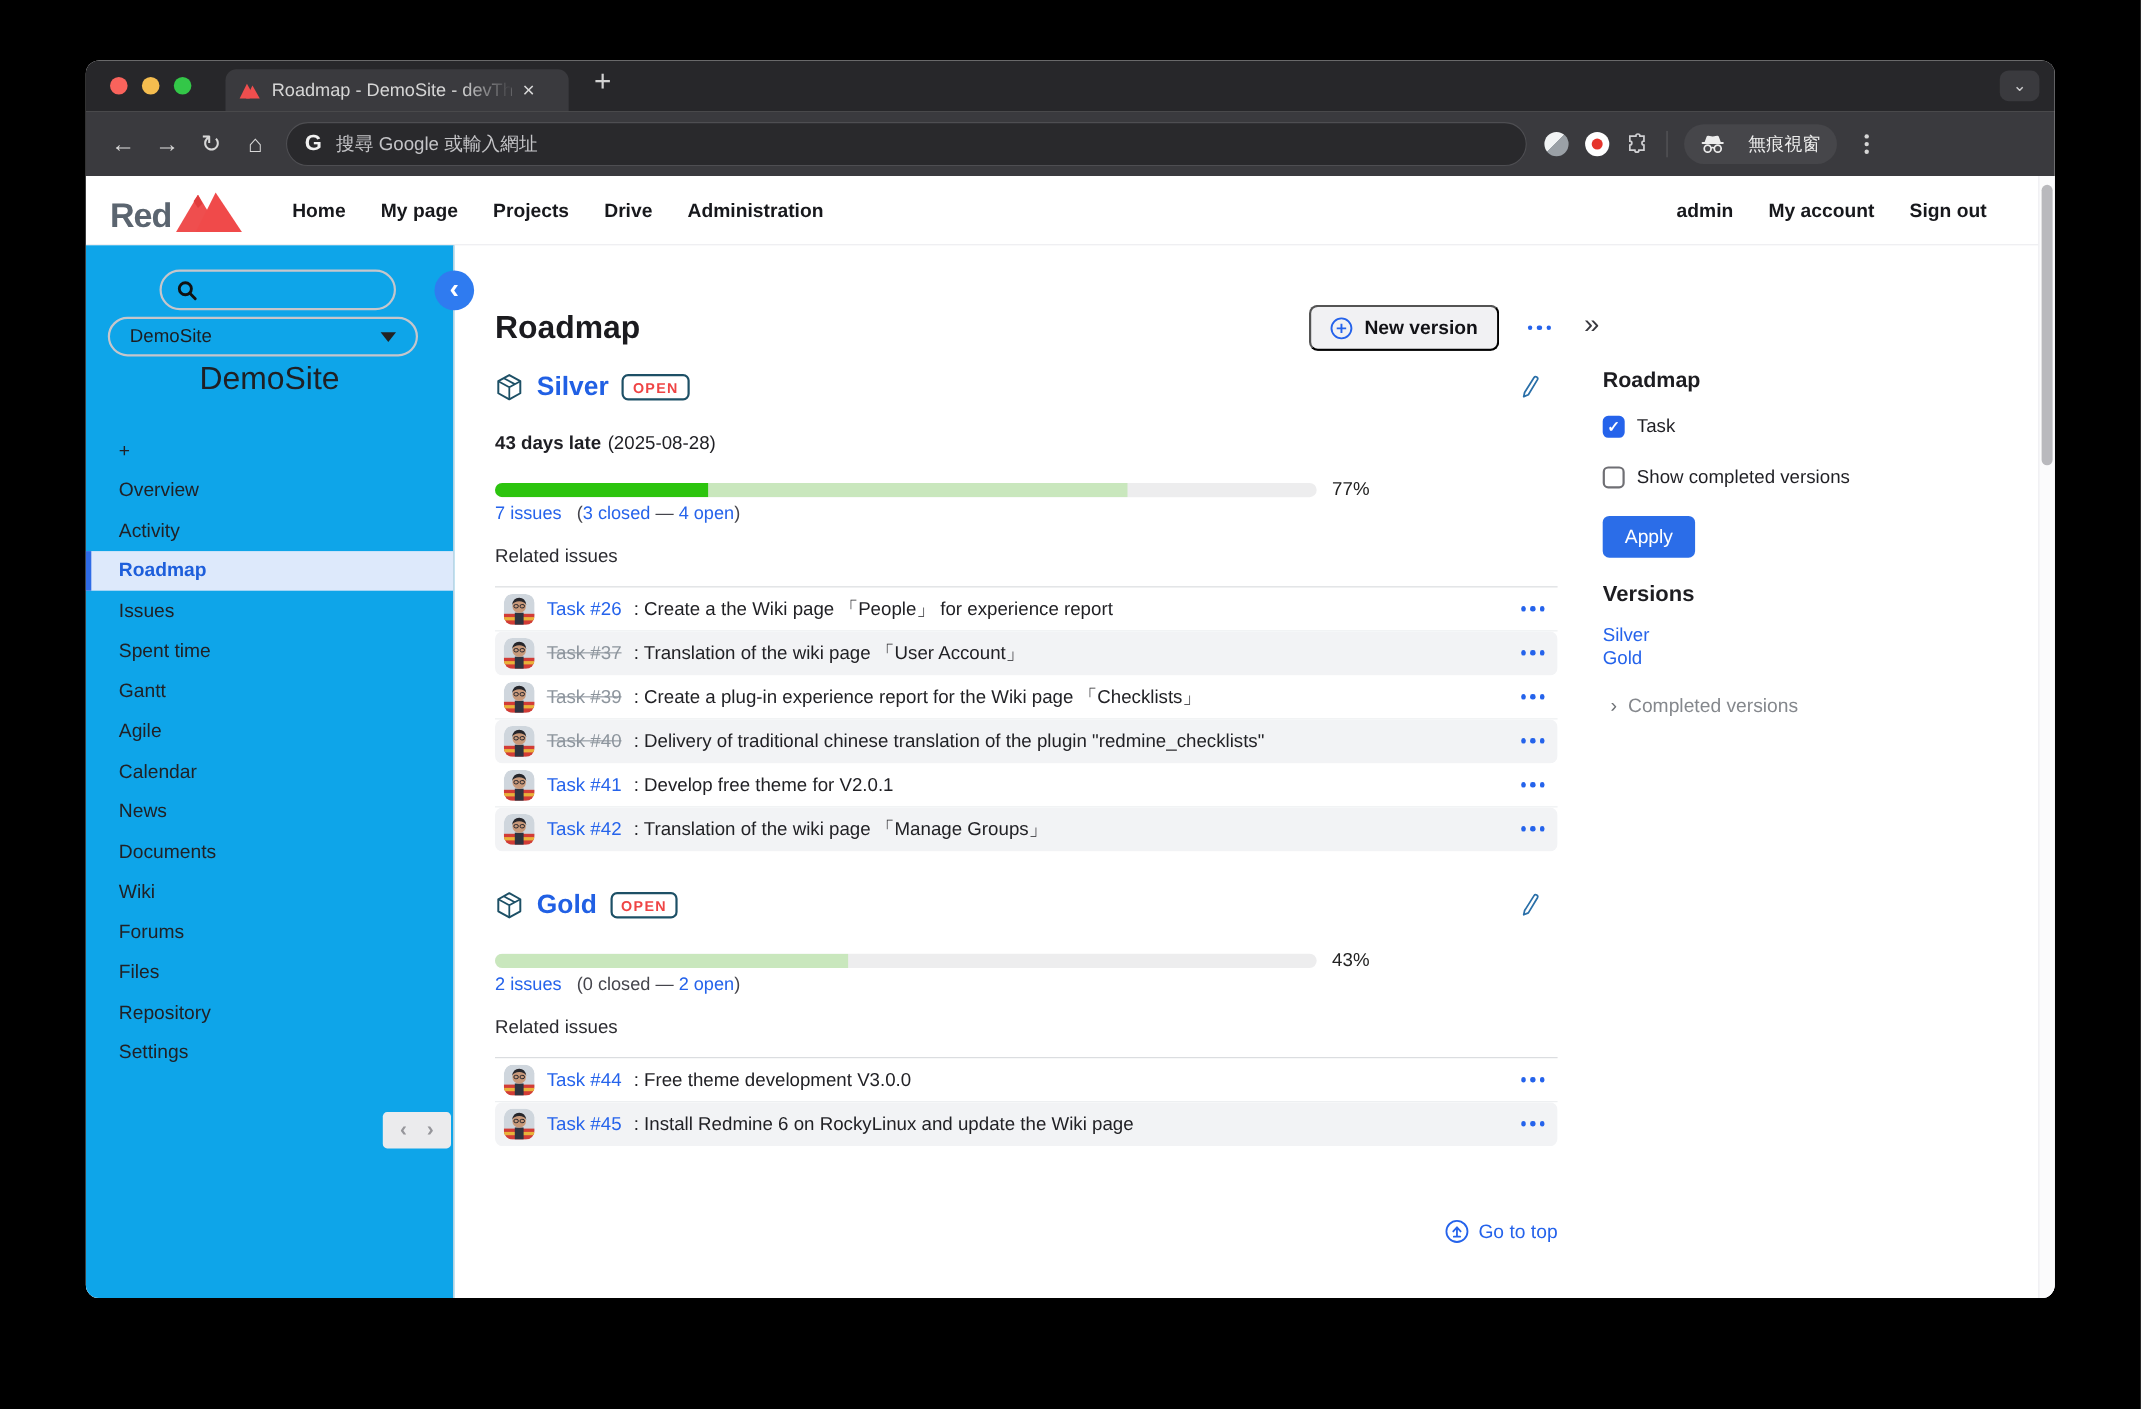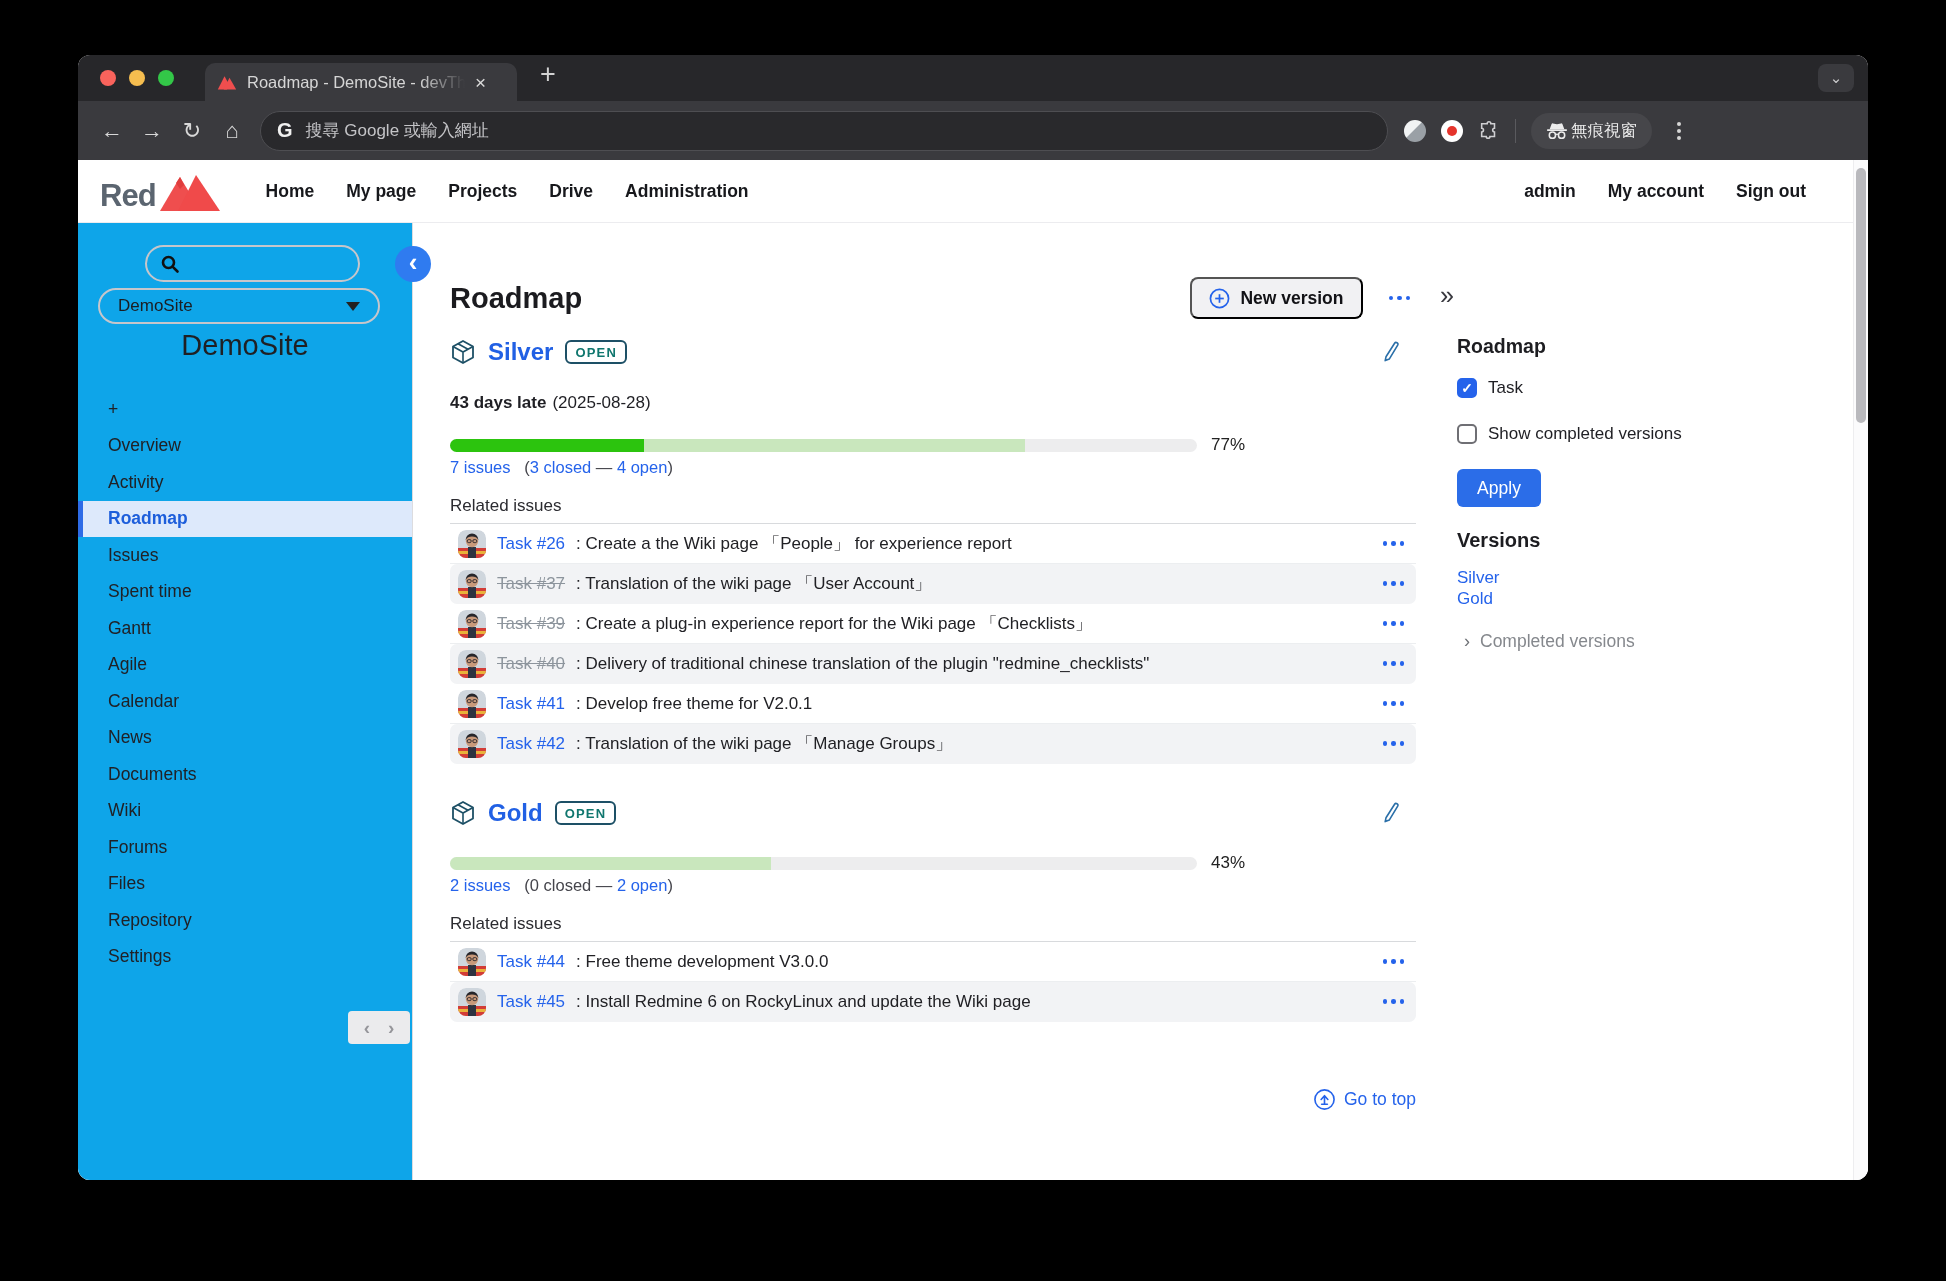--- a/index.html
+++ b/index.html
@@ -27,21 +27,21 @@
   .omnibox { width:1128px; height:40px; margin-left:8px; border-radius:20px; background:#29292c;
              border:1px solid #4e4e52; display:flex; align-items:center; padding:0 16px; gap:13px; }
   .g-logo { color:#f1f1f1; font-weight:700; font-size:20px; }
   .omni-text { color:#c4c4c7; font-size:17px; }
   .tb-right { display:flex; align-items:center; gap:15px; margin-left:16px; }
   .ext1 { width:22px; height:22px; border-radius:50%; background:linear-gradient(135deg,#f1f3f4 45%,#9aa0a6 46%); }
   .ext2 { width:22px; height:22px; border-radius:50%; background:#fff; display:flex; align-items:center; justify-content:center; }
   .ext2 i { width:10px; height:10px; border-radius:50%; background:#e5342c; }
   .tb-div { width:1px; height:24px; background:#5a5a5e; }
   .incog-pill { height:36px; border-radius:18px; background:#46464a; color:#ececec; font-size:16.5px;
-                display:flex; align-items:center; gap:3px; padding:0 15px; }
+                display:flex; align-items:center; gap:21px; padding:0 15px; }
   .kebab { display:flex; flex-direction:column; gap:3px; margin-left:4px; padding:0 6px; }
   .kebab i { width:4px; height:4px; border-radius:50%; background:#d6d6d6; }
 
   
   .page { position:relative; height:1020px; background:#fff; }
   .rm-header { height:63px; display:flex; align-items:center; padding:0 22px; border-bottom:1px solid #ececef; }
   .logo { display:flex; align-items:flex-end; gap:2px; margin-right:28px; }
   .logo-text { font-size:31px; font-weight:700; color:#5b6570; letter-spacing:-1px; line-height:1; }
   .main-nav, .user-nav { display:flex; gap:32px; font-size:17.5px; font-weight:700; color:#17181c; }
   .main-nav { margin-left:14px; }
@@ -70,34 +70,34 @@
   .content-header { display:flex; align-items:center; margin-top:52px; height:46px; }
   h1.page-title { font-size:29px; font-weight:700; color:#1b1b1f; flex:1; }
   .new-version-btn { display:flex; align-items:center; gap:10px; background:#f1f1f3; border-radius:8px; height:42px;
                      padding:0 17px; font-weight:700; font-size:17.5px; color:#121216; }
   .dots { display:flex; gap:4px; align-items:center; }
   .dots i { width:4.5px; height:4.5px; border-radius:50%; background:#2563eb; }
   .more-dots { margin-left:20px; padding:6px; }
 
   .version-header { display:flex; align-items:center; gap:12px; margin-top:14px; height:34px; }
   .version-name { font-size:24px; font-weight:700; color:#2160e4; }
-  .open-badge { border:2px solid #1d5066; color:#0f766e; border-radius:6px; font-size:13px; font-weight:700;
+  .open-badge { border:2px solid #1d5066; color:#ef4444; border-radius:6px; font-size:13px; font-weight:700;
                 letter-spacing:1.2px; padding:3px 8px 2px; }
   .pencil { margin-left:auto; margin-right:14px; }
   .due-line { margin-top:24px; font-size:17px; color:#1f1f24; height:20px; }
   .due-line b { margin-right:6px; }
   .bar-row { display:flex; align-items:center; gap:14px; margin-top:22px; height:20px; }
   .bar { width:747px; height:13px; border-radius:7px; background:#ededee; overflow:hidden; display:flex; }
   .seg-closed { background:#2cc40e; height:100%; }
   .seg-done { background:#c9e7bd; height:100%; }
   .pct { font-size:17px; color:#222; }
   .issues-line { margin-top:3px; font-size:16.5px; color:#45454c; height:20px; }
   .issues-line .lnk { color:#2563eb; }
   .related-label { margin-top:18px; font-size:17px; color:#2b2b30; height:20px; }
-  .issue-list { margin-top:7px; border-top:1px solid #d8dadd; }
+  .issue-list { margin-top:17px; border-top:1px solid #d8dadd; }
   .issue-row { display:flex; align-items:center; height:40px; padding:0 12px 0 8px; gap:11px; font-size:17px;
                border-bottom:1px solid #eceef0; }
   .issue-row:nth-child(even) { background:#f2f3f5; border-radius:7px; border-bottom-color:transparent; }
   .issue-row:last-child { border-bottom-color:transparent; }
   .avatar { width:28px; height:28px; border-radius:8px; flex:none; }
   .issue-link { color:#2563eb; white-space:nowrap; }
   .issue-row.closed .issue-link { color:#8d959d; text-decoration:line-through; }
   .issue-text { color:#212125; flex:1; white-space:nowrap; overflow:hidden; }
   .gold-gap { margin-top:32px; }
   .go-top { display:flex; justify-content:flex-end; align-items:center; gap:8px; margin-top:66px; color:#2563eb; font-size:17.5px; }

